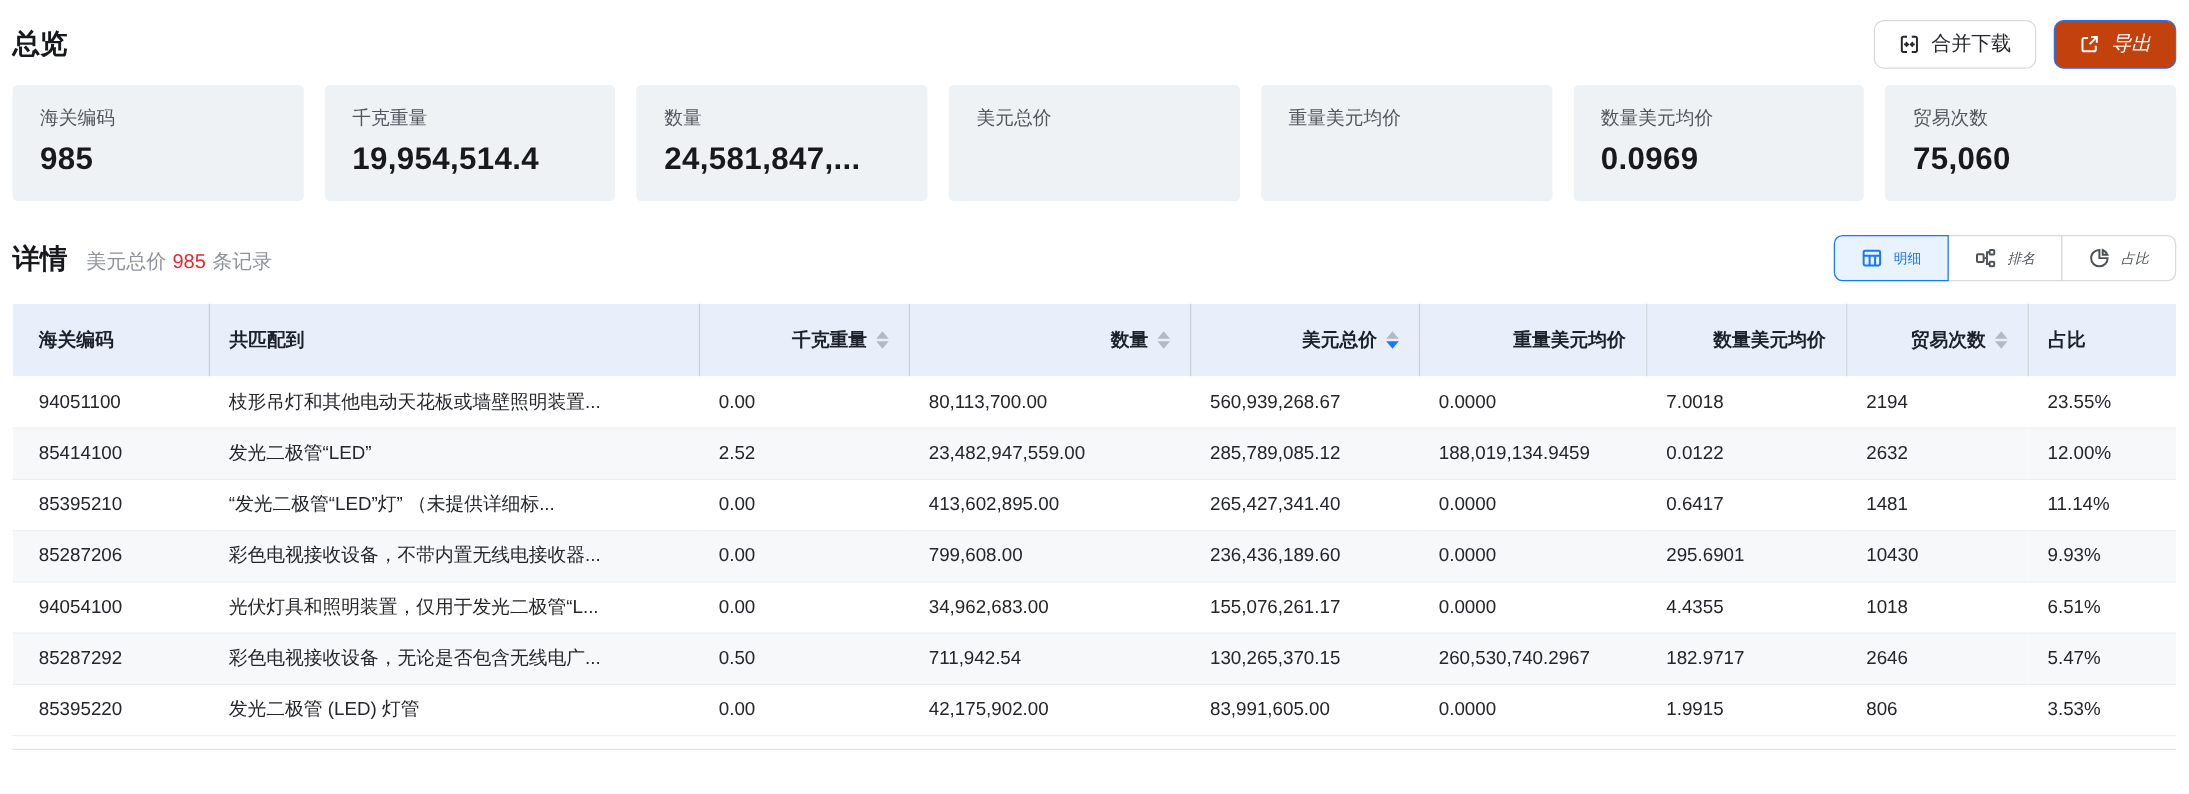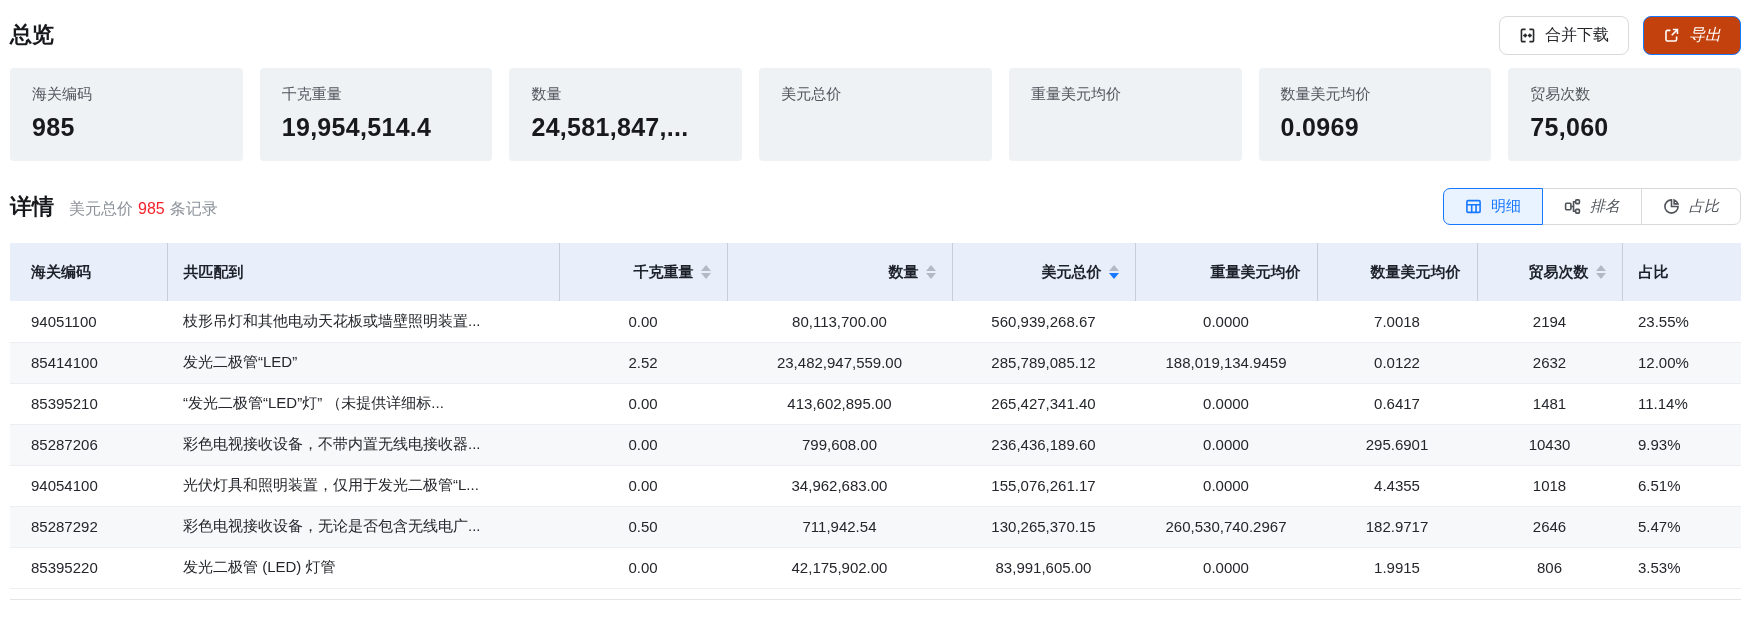--- a/index.html
+++ b/index.html
@@ -37,21 +37,21 @@
   .section-row { display:flex; justify-content:space-between; align-items:center; margin-top:27px; height:37px; }
   .section-left { display:flex; align-items:baseline; gap:15px; }
   .section-title { font-size:22px; font-weight:bold; color:#17191c; }
   .match-text { font-size:16px; color:#8d939b; }
   .match-count { color:#f5222d; padding:0 5px; }
 
   .tabs { display:flex; }
   .tab {
     display:inline-flex; align-items:center; gap:9px;
     height:37px; padding:0 21px; background:#fff;
-    border:1px solid #d9d9d9; color:#4e5359; font-size:15px;
+    border:1px solid #d9d9d9; color:#4e5359; font-size:11px;
     cursor:pointer; font-family:inherit; position:relative;
   }
   .tab + .tab { margin-left:-1px;font-style:italic; }
   .tab:first-child { border-radius:7px 0 0 7px; }
   .tab:last-child { border-radius:0 7px 7px 0; }
   .tab.active { background:#e9f2ff; border-color:#1677ff; color:#1677ff; z-index:2; }
   .tab svg { display:block; }
 
   
   .table-wrap { margin-top:18px; }
@@ -70,21 +70,21 @@
   .caret { width:0; height:0; border-left:5px solid transparent; border-right:5px solid transparent; }
   .caret.up { border-bottom:6px solid #b4bac3; }
   .caret.down { border-top:6px solid #b4bac3; }
   .caret.down.active { border-top-color:#1677ff; }
 
   tbody td {
     height:41px; font-size:15px; color:#24262b; padding:0 16px;
     border-bottom:1px solid #eceef1; white-space:nowrap; overflow:hidden;
   }
   tbody tr:nth-child(even) td { background:#f6f8f9; }
-  td.align-right { text-align:center; }
+  td.align-right { text-align:left; }
   td.align-left { text-align:left; }
   thead th:first-child, tbody td:first-child { padding-left:21px; }
 
   .bottom-cut { height:11px; border-bottom:1px solid #e3e5e9; }
 </style>
 </head>
 <body>
 
 <div class="page">
 

